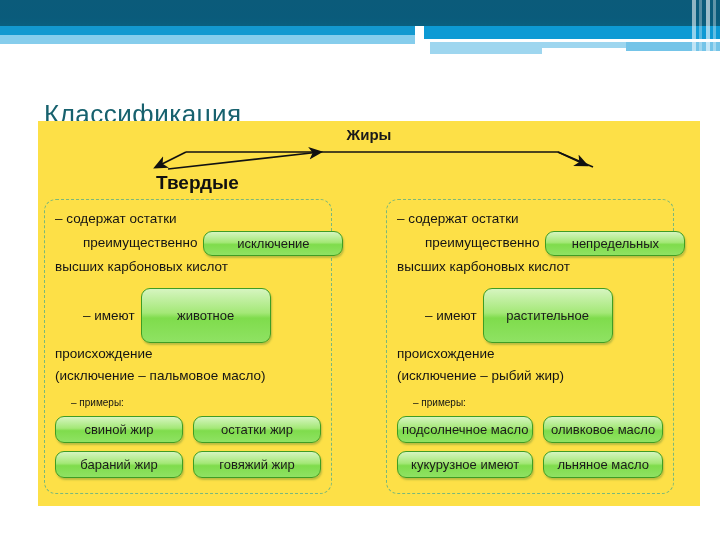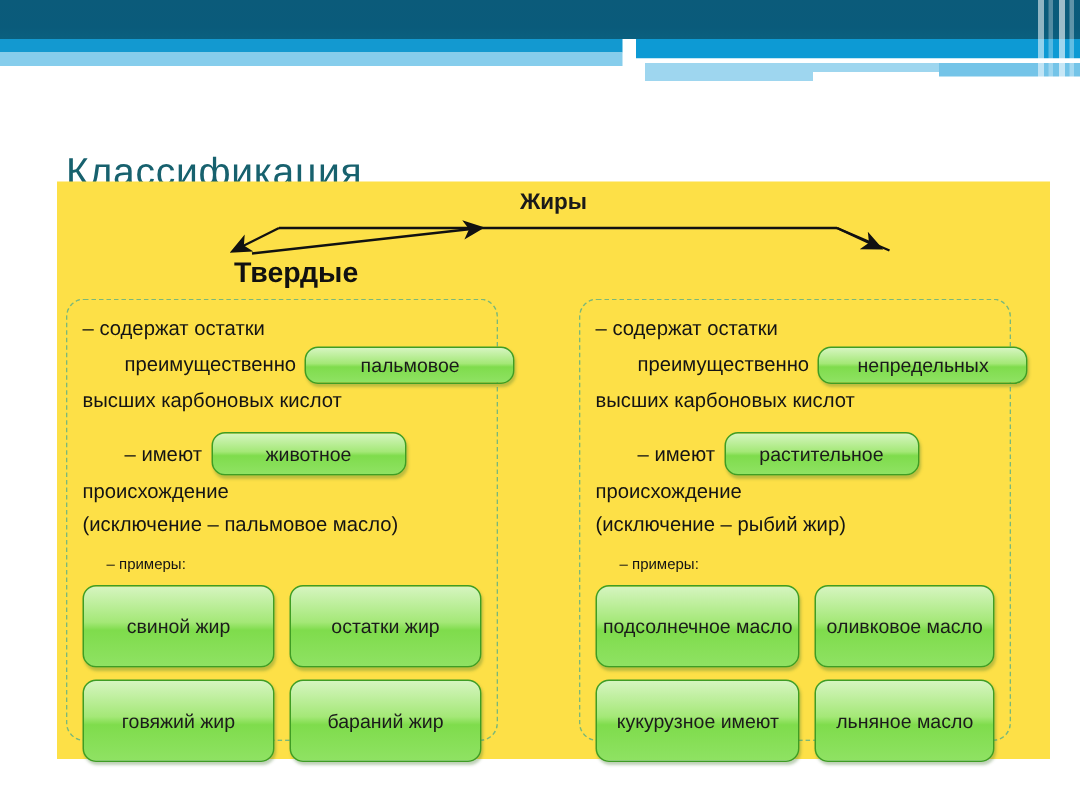--- a/index.html
+++ b/index.html
@@ -163,21 +163,21 @@
   .pill {
     display: inline-flex;
     align-items: center;
     justify-content: center;
     background: linear-gradient(to bottom, #d6f5c0 0%, #a4e877 45%, #7fdc4c 55%, #8fe263 100%);
     border: 1px solid #3f9d24;
     border-radius: 9px;
     color: #1b1b1b;
     font-size: 13px;
     font-weight: normal;
-    padding: 6px 14px;
+    padding: 19px 14px;
     box-shadow: 1px 2px 2px rgba(70,120,50,0.35);
     box-sizing: border-box;
     white-space: nowrap;
   }
   .pill-wide {
     min-width: 140px;
     padding: 4px 10px;
   }
   .pill-lead { min-width: 130px; }
 
@@ -186,21 +186,21 @@
     color: #141414;
     margin: 4px 0 8px 16px;
   }
   .examples-grid {
     display: grid;
     grid-template-columns: 1fr 1fr;
     gap: 8px 10px;
   }
   .examples-grid .pill {
     width: 100%;
-    padding: 19px 4px;
+    padding: 5px 4px;
     text-align: right;
   }
 </style>
 </head>
 <body>
 
 <div id="header-band">
   <div class="band-dark"></div>
   <div class="band-bright-a"></div>
   <div class="band-bright-b"></div>
@@ -237,40 +237,40 @@
   </svg>
 
   <div class="branch-label" id="branch-label-solid">Твердые</div>
 
   <div class="column" id="column-solid">
 
     <div class="stmt-block">
       <div class="stmt">– содержат остатки</div>
       <div class="inline-row">
         <span class="stmt">преимущественно</span>
-        <span class="pill pill-wide">пальмовое</span>
+        <span class="pill pill-wide">исключение</span>
       </div>
       <div class="stmt">высших карбоновых кислот</div>
     </div>
 
     <div class="stmt-block">
       <div class="inline-row">
         <span class="stmt">– имеют</span>
         <span class="pill pill-lead">животное</span>
       </div>
       <div class="stmt">происхождение</div>
       <div class="stmt">(исключение – пальмовое масло)</div>
     </div>
 
     <div class="examples-label">– примеры:</div>
     <div class="examples-grid">
       <span class="pill">свиной жир</span>
       <span class="pill">остатки жир</span>
+      <span class="pill">бараний жир</span>
       <span class="pill">говяжий жир</span>
-      <span class="pill">бараний жир</span>
     </div>
   </div>
 
   <div class="column" id="column-liquid">
 
     <div class="stmt-block">
       <div class="stmt">– содержат остатки</div>
       <div class="inline-row">
         <span class="stmt">преимущественно</span>
         <span class="pill pill-wide">непредельных</span>

